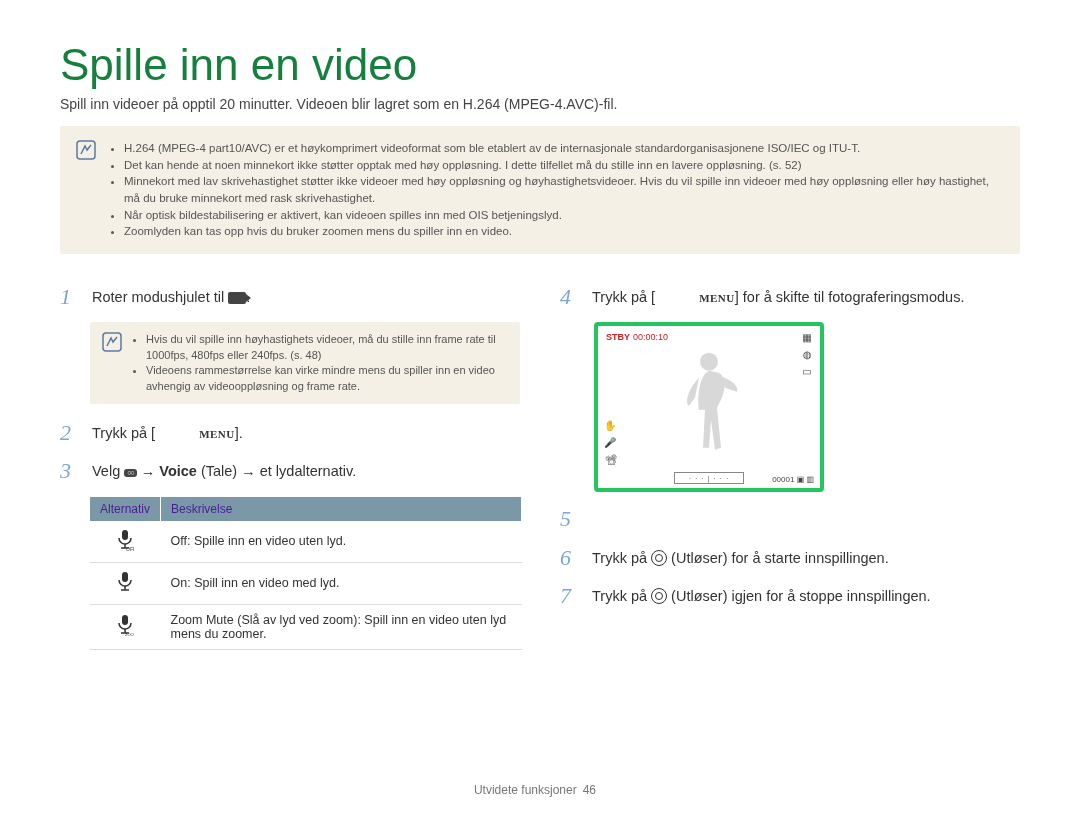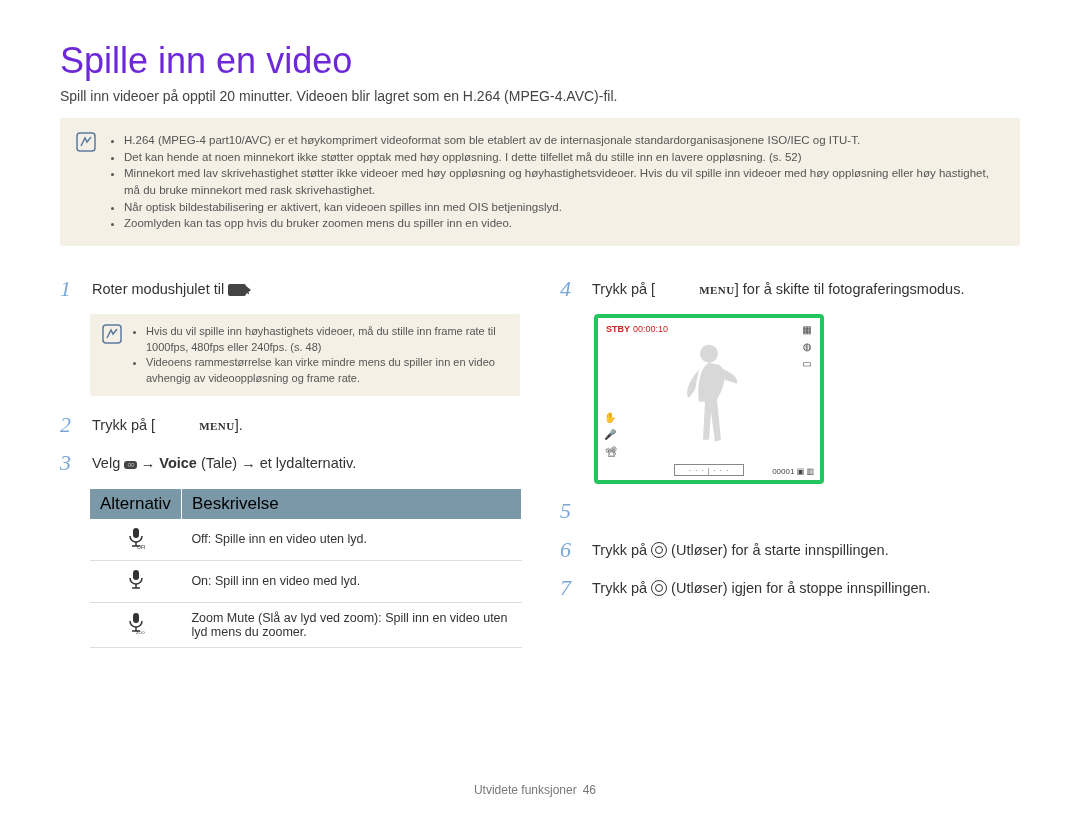--- a/index.html
+++ b/index.html
@@ -6,22 +6,22 @@
   body {
     width: 1080px;
     height: 815px;
     background: #fff;
     font-family: Arial, Helvetica, sans-serif;
     color: #333;
     padding: 40px 60px 20px 60px;
     position: relative;
   }
   h1.title {
-    color: #6d28d9;
-    font-size: 36px;
+    color: #15803d;
+    font-size: 44px;
     font-weight: 500;
     margin-bottom: 6px;
   }
   .subtitle {
     font-size: 14px;
     color: #444;
     margin-bottom: 14px;
   }
   .notebox {
     background: #f4f0e6;
@@ -93,26 +93,26 @@
   }
   table.opt {
     border-collapse: collapse;
     width: 94%;
     margin-left: 30px;
     margin-top: 6px;
     font-size: 12.5px;
   }
   table.opt th {
     background: #7a98a8;
-    color: #000000;
+    color: #4c1d95;
     text-align: left;
     font-weight: normal;
     padding: 5px 10px;
     border-right: 1px solid #fff;
-    font-size: 17px;
+    font-size: 12px;
   }
   table.opt td {
     padding: 8px 10px;
     border-bottom: 1px solid #ddd;
     vertical-align: middle;
   }
   table.opt td.iconcell {
     width: 40px;
     text-align: center;
   }

